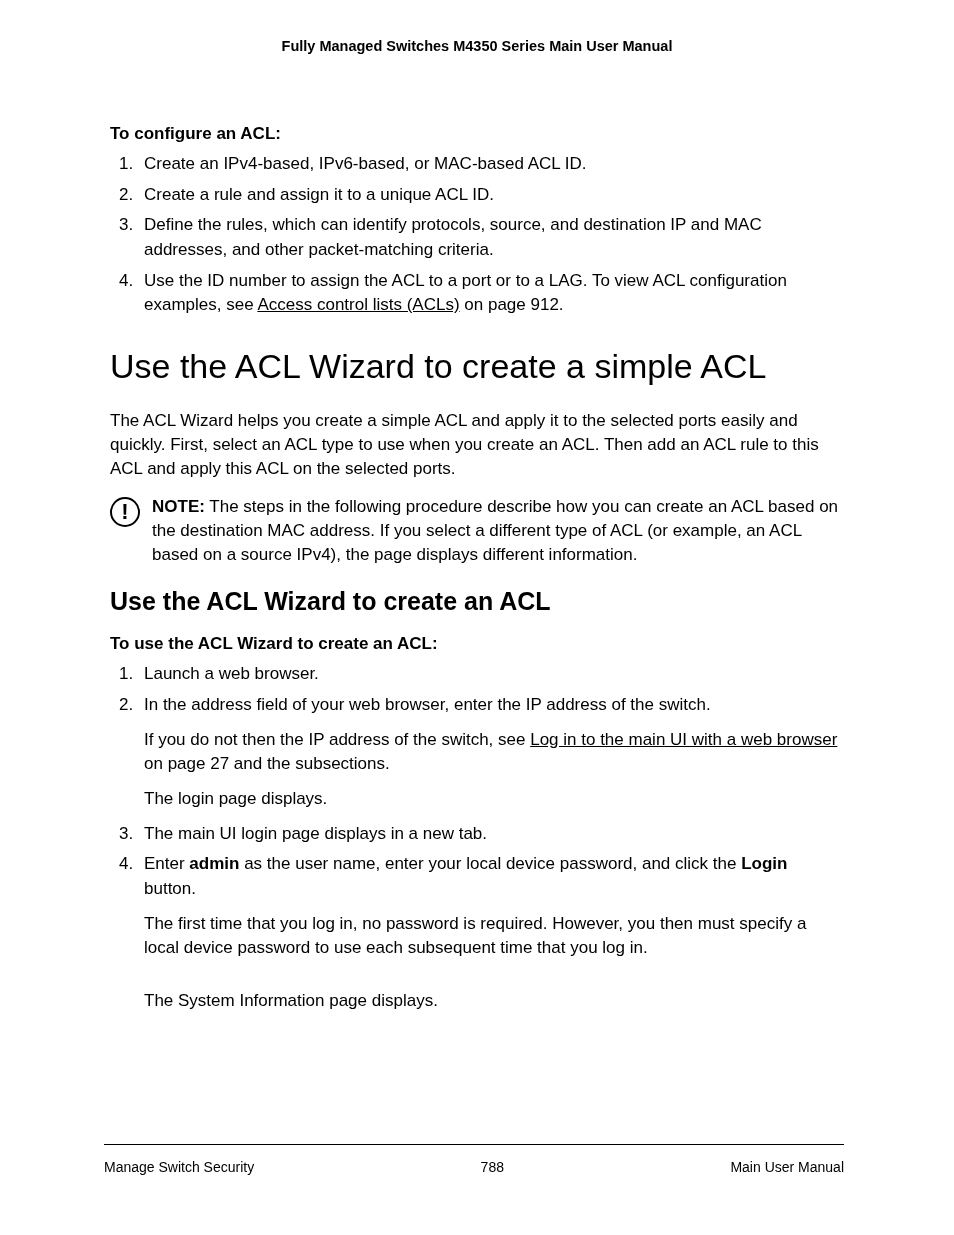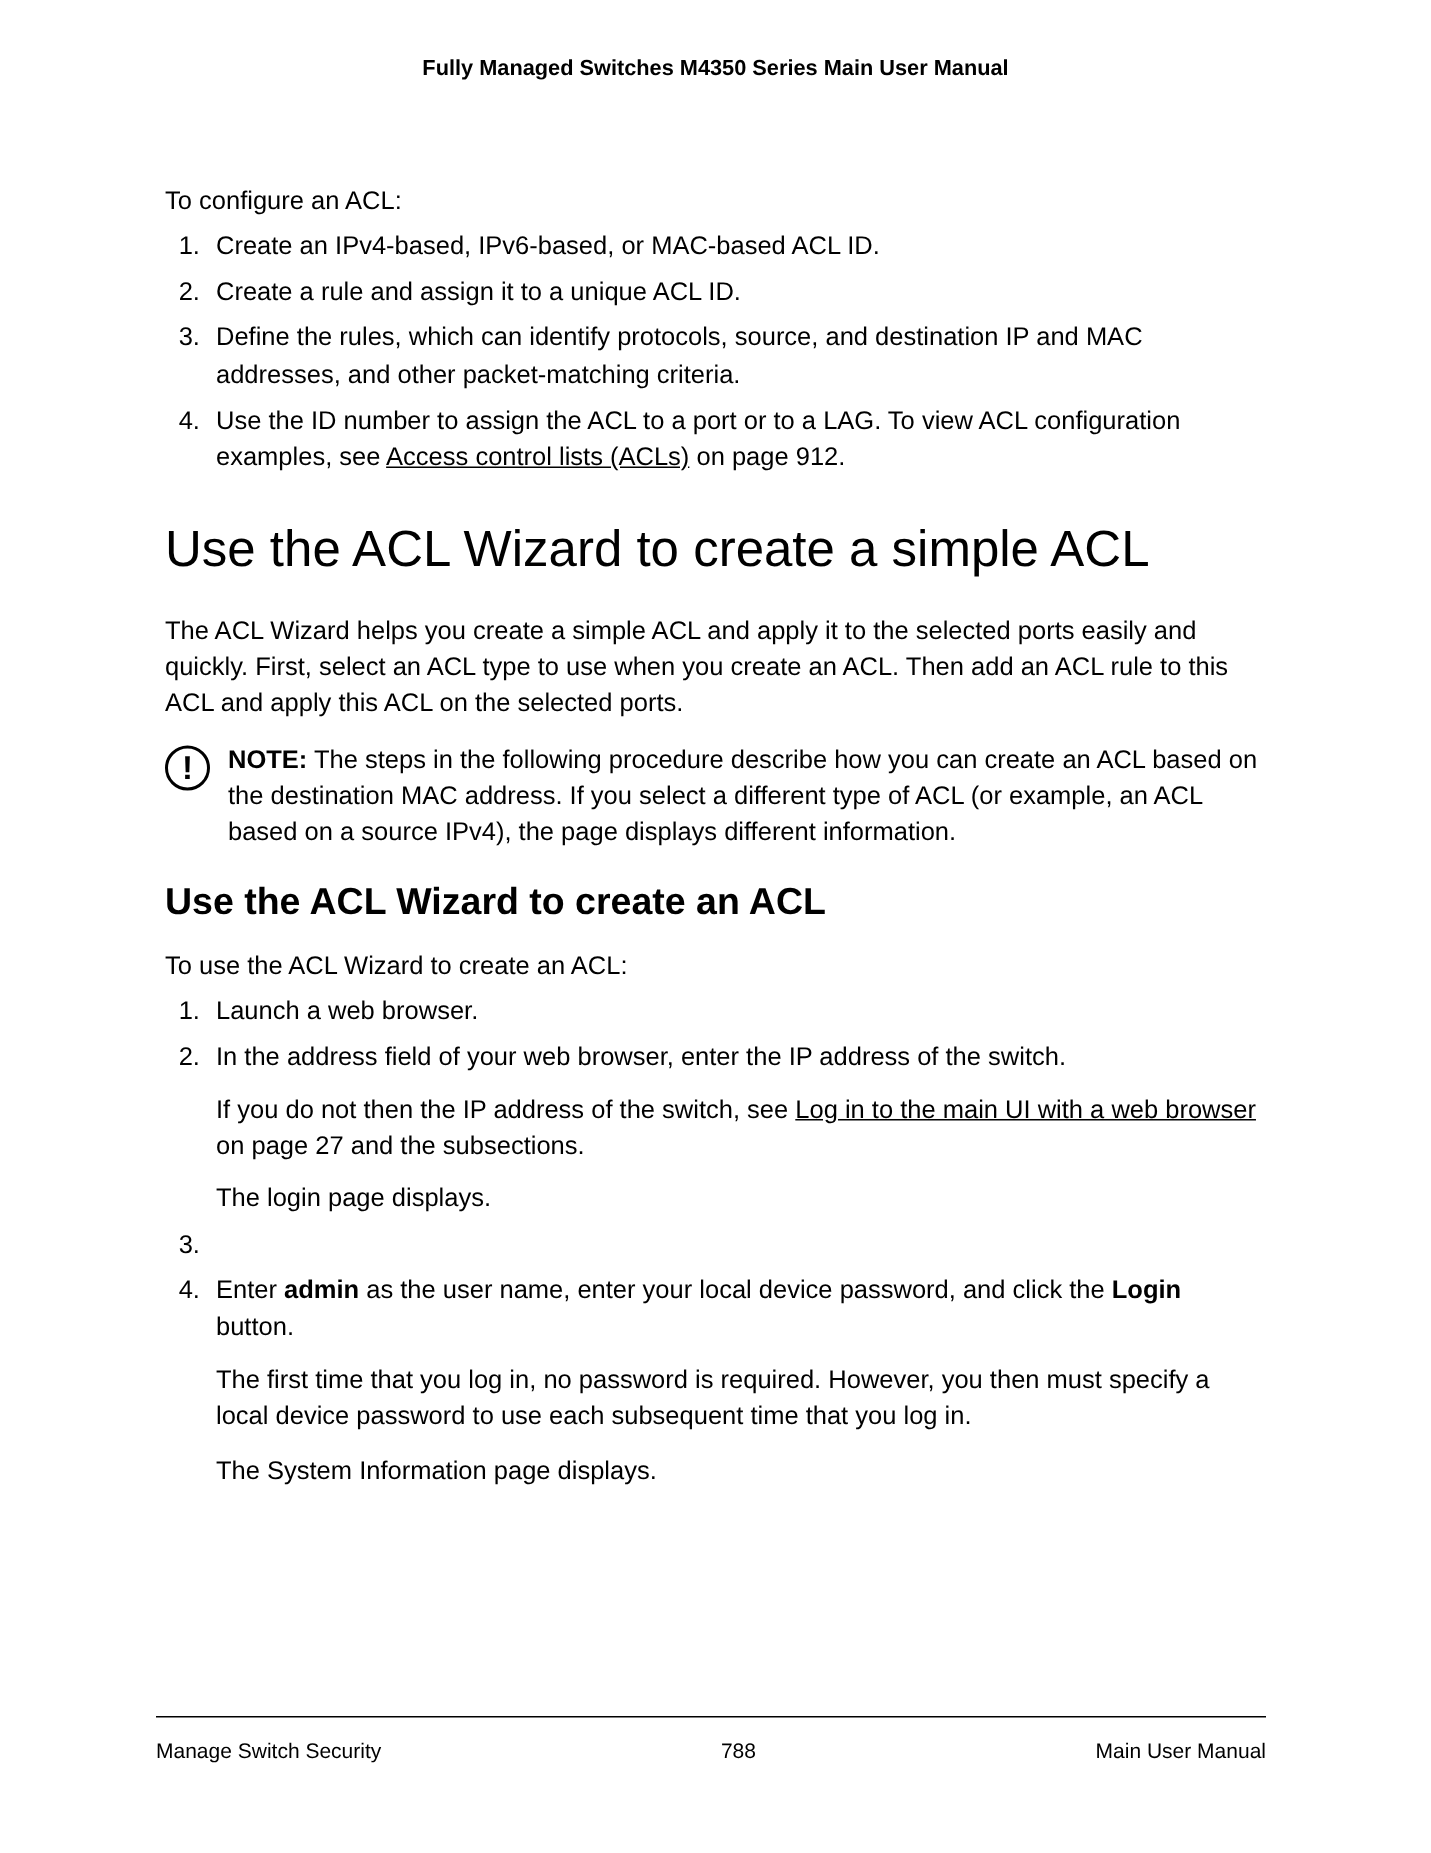--- a/index.html
+++ b/index.html
@@ -16,21 +16,21 @@
     padding: 38px 110px 0 110px;
     position: relative;
   }
   .header-title {
     text-align: center;
     font-weight: bold;
     font-size: 14.5px;
     margin-bottom: 70px;
   }
   .subhead-bold {
-    font-weight: normal;
+    font-weight: bold;
     font-size: 17px;
     margin-bottom: 8px;
   }
   ol.steps {
     margin: 0 0 20px 0;
     padding-left: 28px;
     font-size: 17px;
     line-height: 1.45;
   }
   ol.steps > li {
@@ -141,27 +141,28 @@
   <ol class="steps">
     <li>Launch a web browser.</li>
     <li>
       <div>In the address field of your web browser, enter the IP address of the switch.</div>
       <div class="sub-para" style="margin-top:10px;">
         <span>If you do not then the IP address of the switch, see </span><span class="link">Log in to the main UI with a web browser</span><span> on page 27 and the subsections.</span>
       </div>
       <div class="sub-para" style="margin-top:10px;">The login page displays.</div>
     </li>
     <li>
+      <div class="sub-para" style="margin-top:10px;">The main UI login page displays in a new tab.</div>
     </li>
     <li>
       <div>
         <span>Enter </span><span class="b">admin</span><span> as the user name, enter your local device password, and click the </span><span class="b">Login</span><span> button.</span>
       </div>
       <div class="sub-para" style="margin-top:10px;">The first time that you log in, no password is required. However, you then must specify a local device password to use each subsequent time that you log in.</div>
-      <div class="sub-para" style="margin-top:12px;">The System Information page displays.</div>
+      <div class="sub-para" style="margin-top:28px;">The System Information page displays.</div>
     </li>
   </ol>
 
   <div class="footer">
     <hr class="footer-line">
     <div class="footer-row">
       <span>Manage Switch Security</span>
       <span>788</span>
       <span>Main User Manual</span>
     </div>

